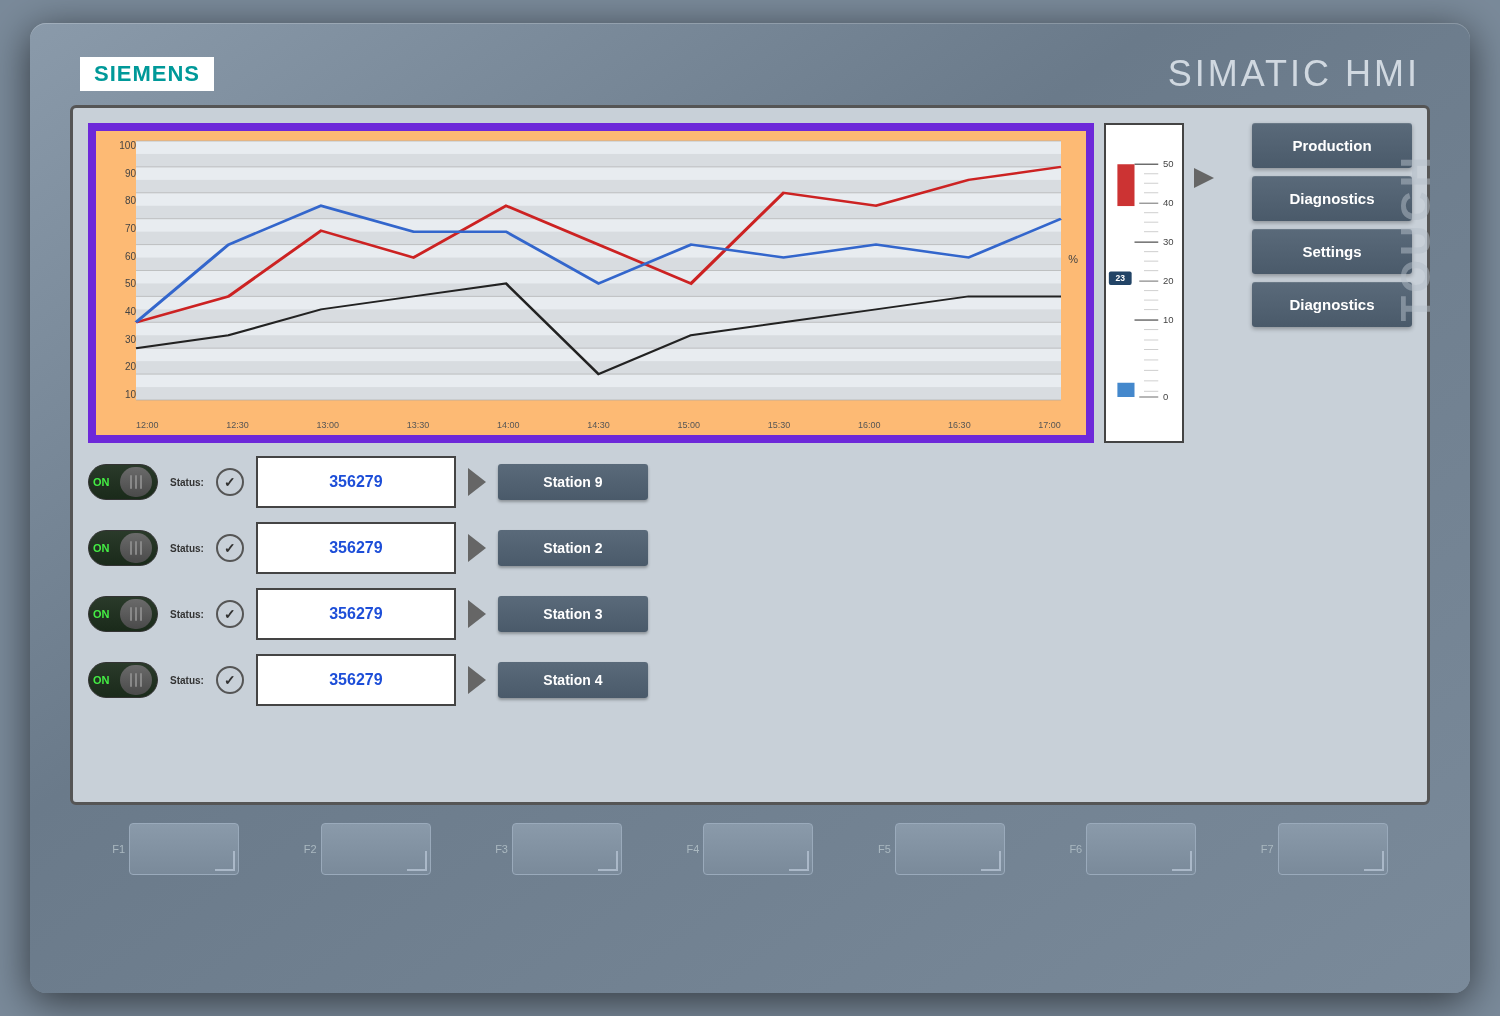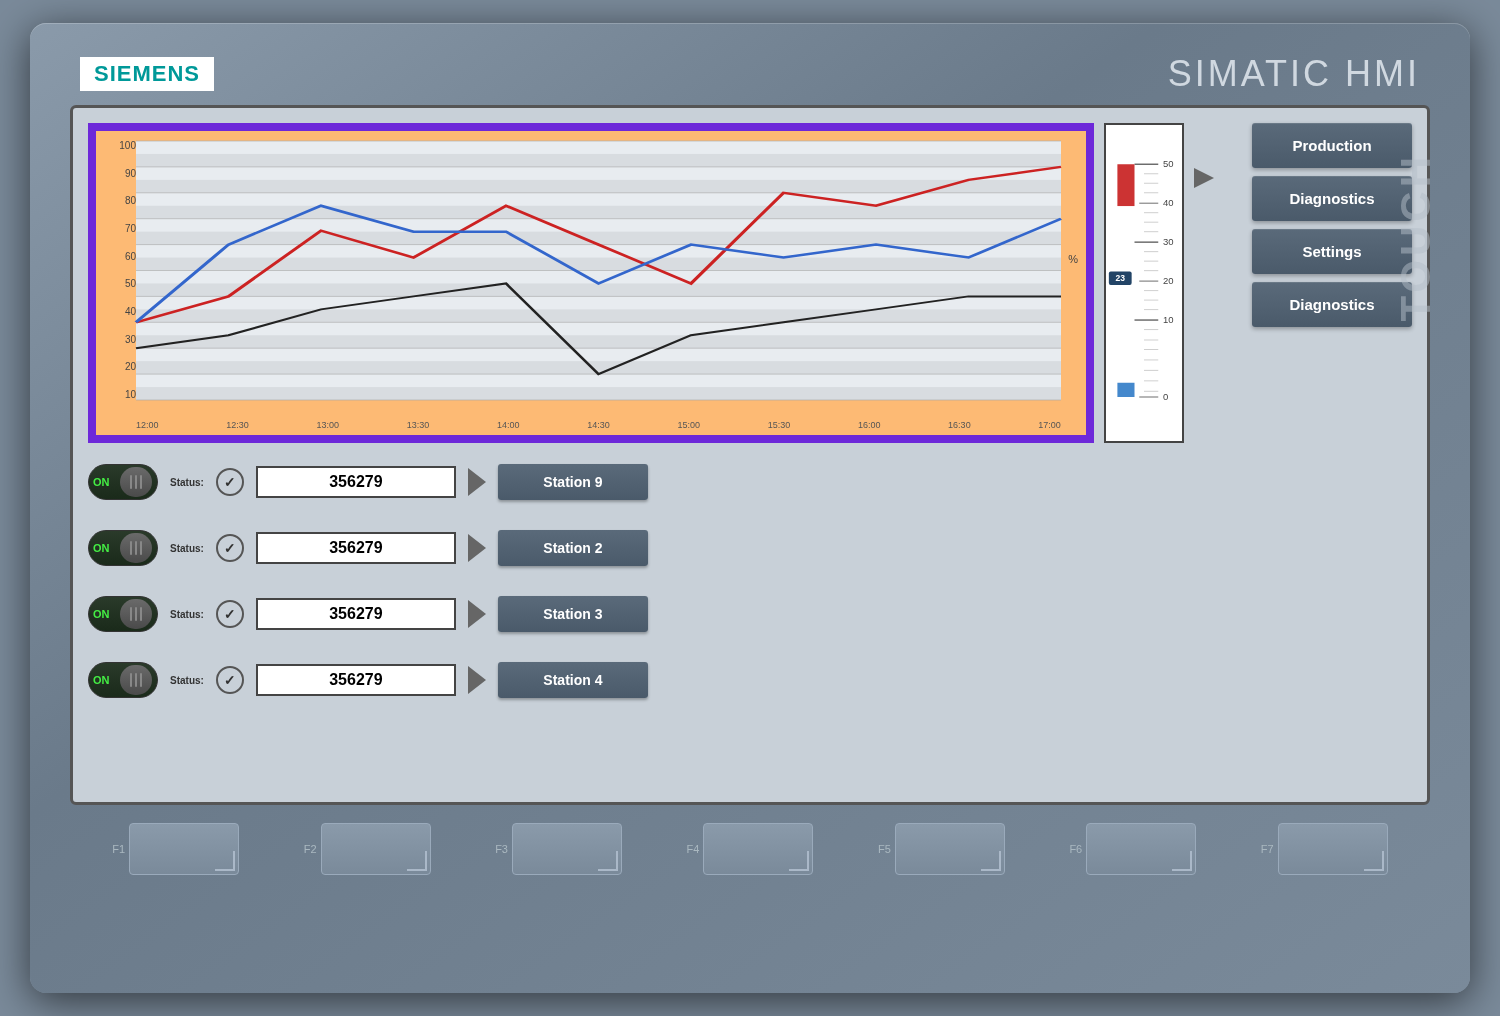--- a/index.html
+++ b/index.html
@@ -257,29 +257,29 @@
 
     .check-mark {
       color: #333;
       font-size: 14px;
       font-weight: bold;
     }
 
     .value-display {
       flex: 1;
       max-width: 200px;
-      height: 32px;
+      height: 52px;
       background: white;
       border: 2px solid #444;
       display: flex;
       align-items: center;
       justify-content: center;
       font-size: 16px;
       font-weight: bold;
-      color: #000000;
+      color: #1d4ed8;
     }
 
     .arrow-indicator {
       width: 0;
       height: 0;
       border-top: 14px solid transparent;
       border-bottom: 14px solid transparent;
       border-left: 18px solid #666;
       flex-shrink: 0;
     }

